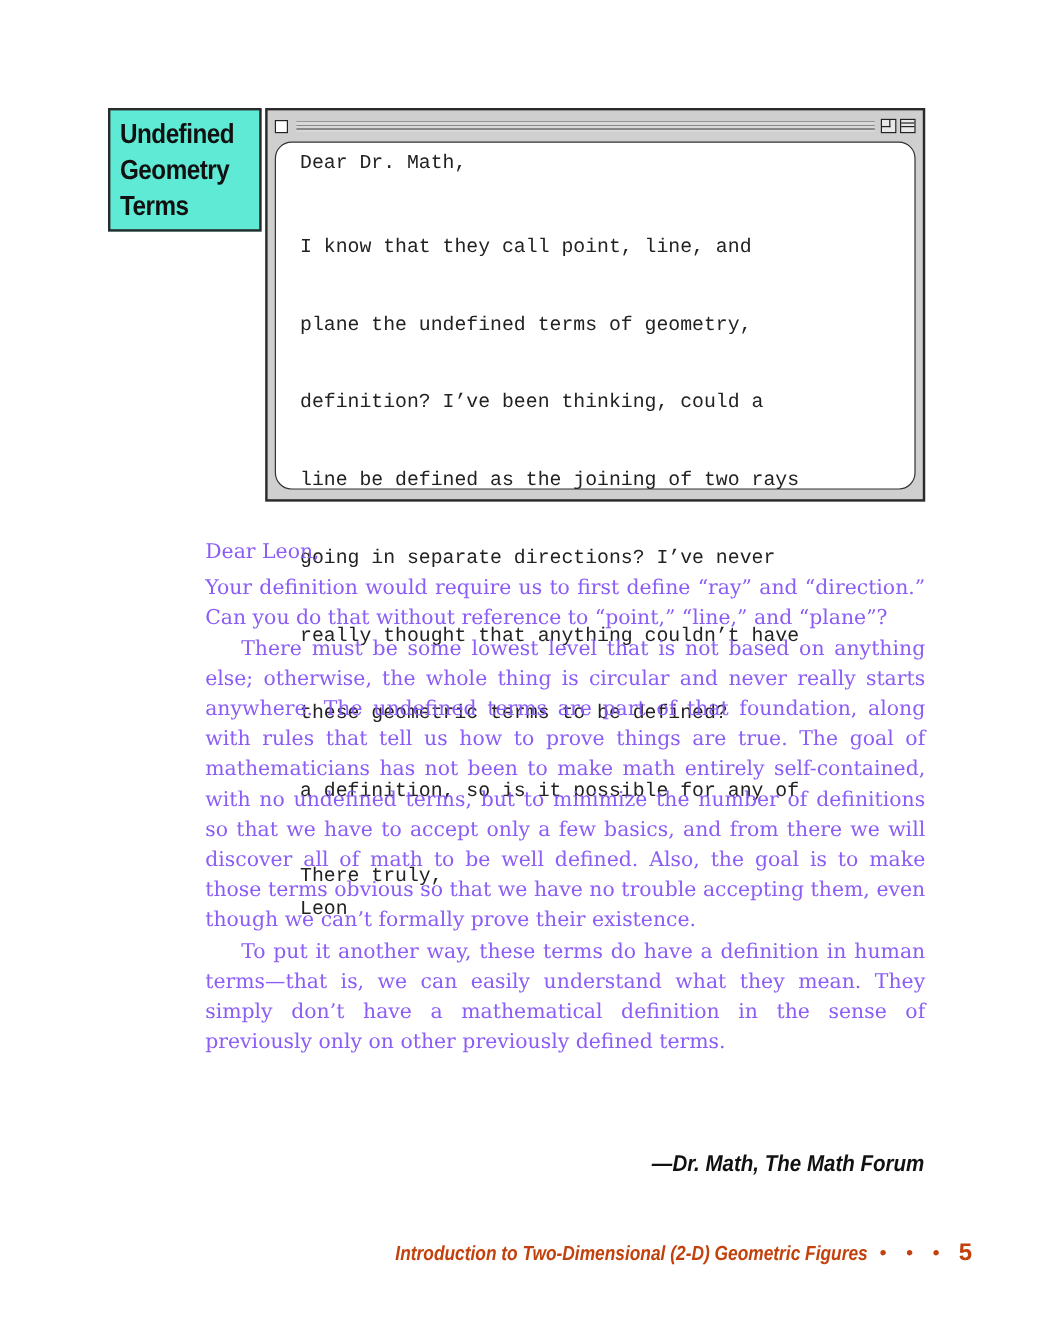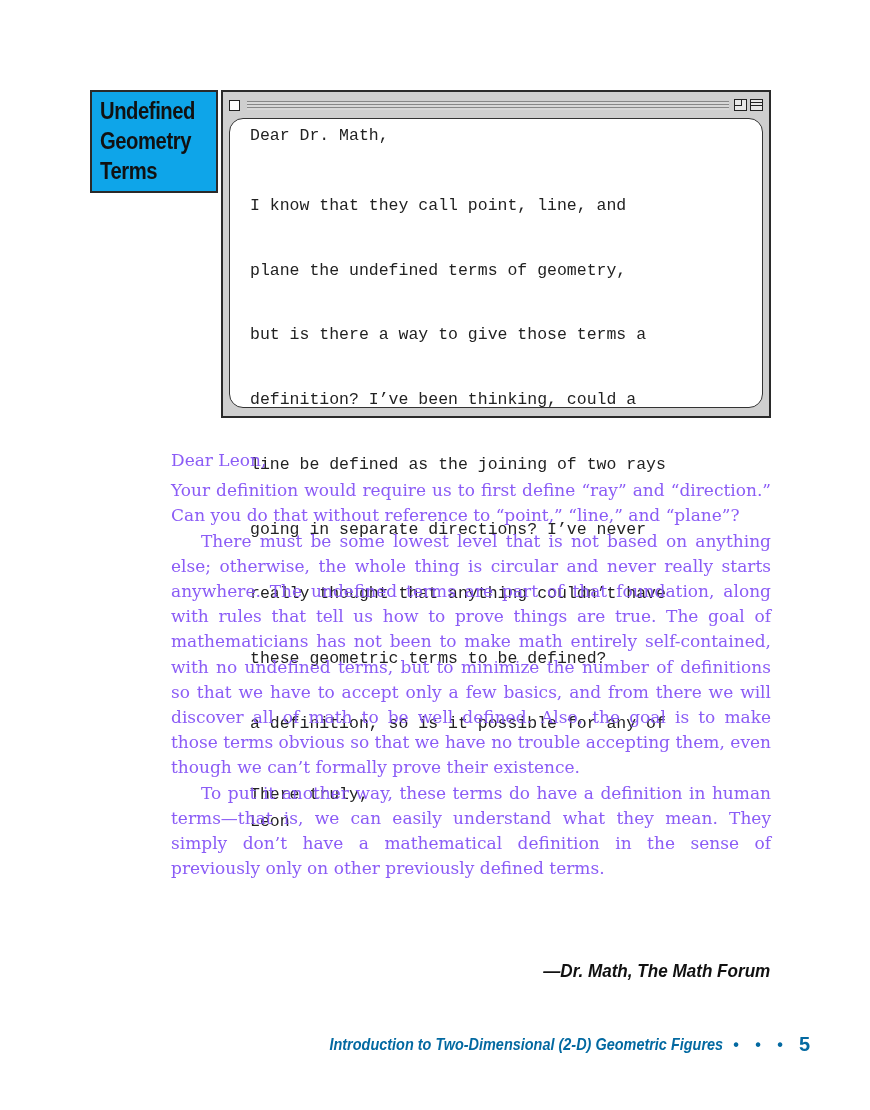--- a/index.html
+++ b/index.html
@@ -1,20 +1,20 @@
 <!DOCTYPE html>
 <html><head>
 <meta charset="utf-8">
 <style>
   html, body { margin: 0; padding: 0; background: #ffffff; }
   body { width: 870px; height: 1110px; position: relative; overflow: hidden; color: #1a1a1a; }
 
   .title-box {
     position: absolute; left: 90px; top: 90px; width: 128px; height: 103px;
-    background: #0ea5e9; border: 2px solid #2a2a2a; box-sizing: border-box;
+    background: #5eead4; border: 2px solid #2a2a2a; box-sizing: border-box;
     padding: 4px 0 0 8px;
   }
   .title-box .line {
     display: block; font-family: "Liberation Sans", sans-serif; font-weight: bold;
     font-size: 23px; line-height: 30px; color: #111; letter-spacing: -0.5px;
     transform: scaleX(0.88); transform-origin: left center;
   }
 
   .window {
     position: absolute; left: 221px; top: 90px; width: 550px; height: 328px;
@@ -68,21 +68,21 @@
 
   .signature {
     position: absolute; right: 100px; top: 960px;
     font-family: "Liberation Sans", sans-serif; font-weight: bold; font-style: italic;
     font-size: 19px; color: #111; transform: scaleX(0.9); transform-origin: right center;
   }
 
   .footer {
     position: absolute; right: 60px; top: 1033px;
     font-family: "Liberation Sans", sans-serif; font-weight: bold; font-style: italic;
-    font-size: 17px; color: #0369a1; display: flex; align-items: center; gap: 10px;
+    font-size: 17px; color: #c2410c; display: flex; align-items: center; gap: 10px;
   }
   .footer .title { transform: scaleX(0.85); transform-origin: right center; }
   .footer .dots { letter-spacing: 6px; font-style: normal; font-size: 16px; }
   .footer .page { font-style: normal; font-size: 20px; }
 </style>
 </head>
 <body>
 
 <div class="title-box">
   <span class="line">Undefined</span>
@@ -95,21 +95,20 @@
     <div class="close-box"></div>
     <div class="stripes"></div>
     <div class="zoom-box"></div>
     <div class="collapse-box"></div>
   </div>
   <div class="content">
     <div class="p greeting">Dear Dr. Math,</div>
     <div class="p">
       <div>I know that they call point, line, and</div>
       <div>plane the undefined terms of geometry,</div>
-      <div>but is there a way to give those terms a</div>
       <div>definition? I’ve been thinking, could a</div>
       <div>line be defined as the joining of two rays</div>
       <div>going in separate directions? I’ve never</div>
       <div>really thought that anything couldn’t have</div>
       <div>these geometric terms to be defined?</div>
       <div>a definition, so is it possible for any of</div>
     </div>
     <div class="p">There truly,</div>
     <div class="p">Leon</div>
   </div>

